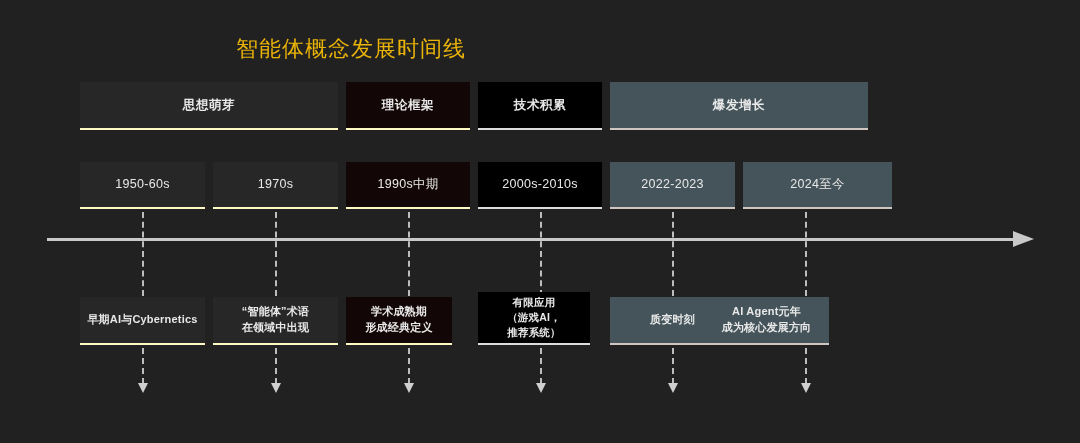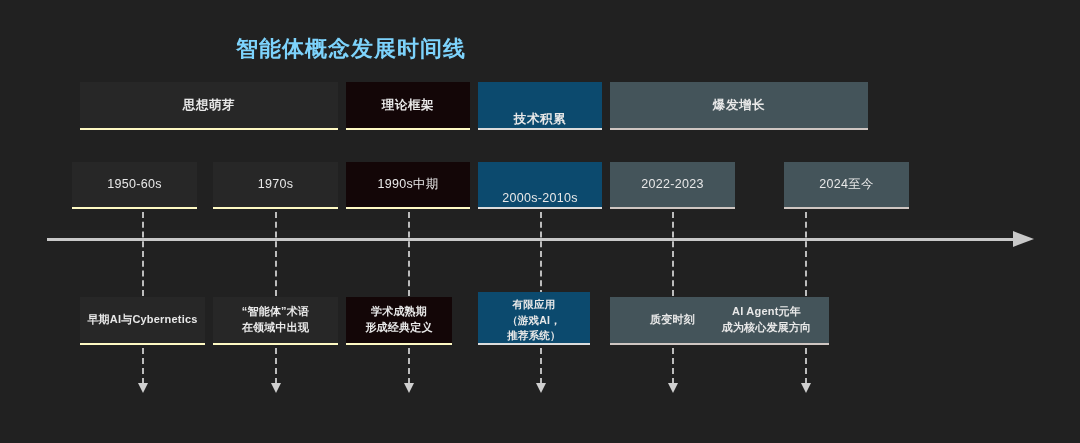--- a/index.html
+++ b/index.html
@@ -16,23 +16,23 @@
     color: #e8e8e8;
     position: relative;
   }
 
   
   #page-title {
     position: absolute;
     left: 236px;
     top: 34px;
     font-size: 22px;
-    font-weight: bold;
+    font-weight: normal;
     letter-spacing: 1px;
-    color: #7dd3fc;
+    color: #eab308;
     white-space: nowrap;
   }
 
   
   .cell {
     position: absolute;
     display: flex;
     align-items: center;
     justify-content: center;
     text-align: center;
@@ -68,21 +68,21 @@
   }
   .desc-cell.tall {
     top: 292px;
     height: 53px;
     font-size: 10.5px;
   }
 
   
   .t-dark     { background: #272727; }
   .t-black    { background: #130607; }
-  .t-magenta  { background: #0c4a6e; align-items: flex-end; }
+  .t-magenta  { background: #000000; }
   .t-teal     { background: #44545A; }
 
   .t-magenta  { border-bottom-color: #dcdcdc; }
   .t-teal     { border-bottom-color: #cfc6c2; }
 
   
   #axis-line {
     position: absolute;
     left: 47px;
     top: 238px;
@@ -133,36 +133,36 @@
     </div>
     <div class="cell phase-cell t-magenta" style="left: 478px; width: 124px;">
       <span>技术积累</span>
     </div>
     <div class="cell phase-cell t-teal" style="left: 610px; width: 258px;">
       <span>爆发增长</span>
     </div>
   </div>
 
 <div id="era-row">
-    <div class="cell era-cell t-dark" style="left: 72px; width: 125px;">
+    <div class="cell era-cell t-dark" style="left: 80px; width: 125px;">
       <span>1950-60s</span>
     </div>
     <div class="cell era-cell t-dark" style="left: 213px; width: 125px;">
       <span>1970s</span>
     </div>
     <div class="cell era-cell t-black" style="left: 346px; width: 124px;">
       <span>1990s中期</span>
     </div>
     <div class="cell era-cell t-magenta" style="left: 478px; width: 124px;">
       <span>2000s-2010s</span>
     </div>
     <div class="cell era-cell t-teal" style="left: 610px; width: 125px;">
       <span>2022-2023</span>
     </div>
-    <div class="cell era-cell t-teal" style="left: 784px; width: 125px;">
+    <div class="cell era-cell t-teal" style="left: 743px; width: 149px;">
       <span>2024至今</span>
     </div>
   </div>
 
 <div id="axis-line"></div>
 <div id="axis-arrow"></div>
 
 <div id="connector-layer">
     <div class="dash upper" style="left: 142px;"></div>
     <div class="dash lower" style="left: 142px;"></div>

